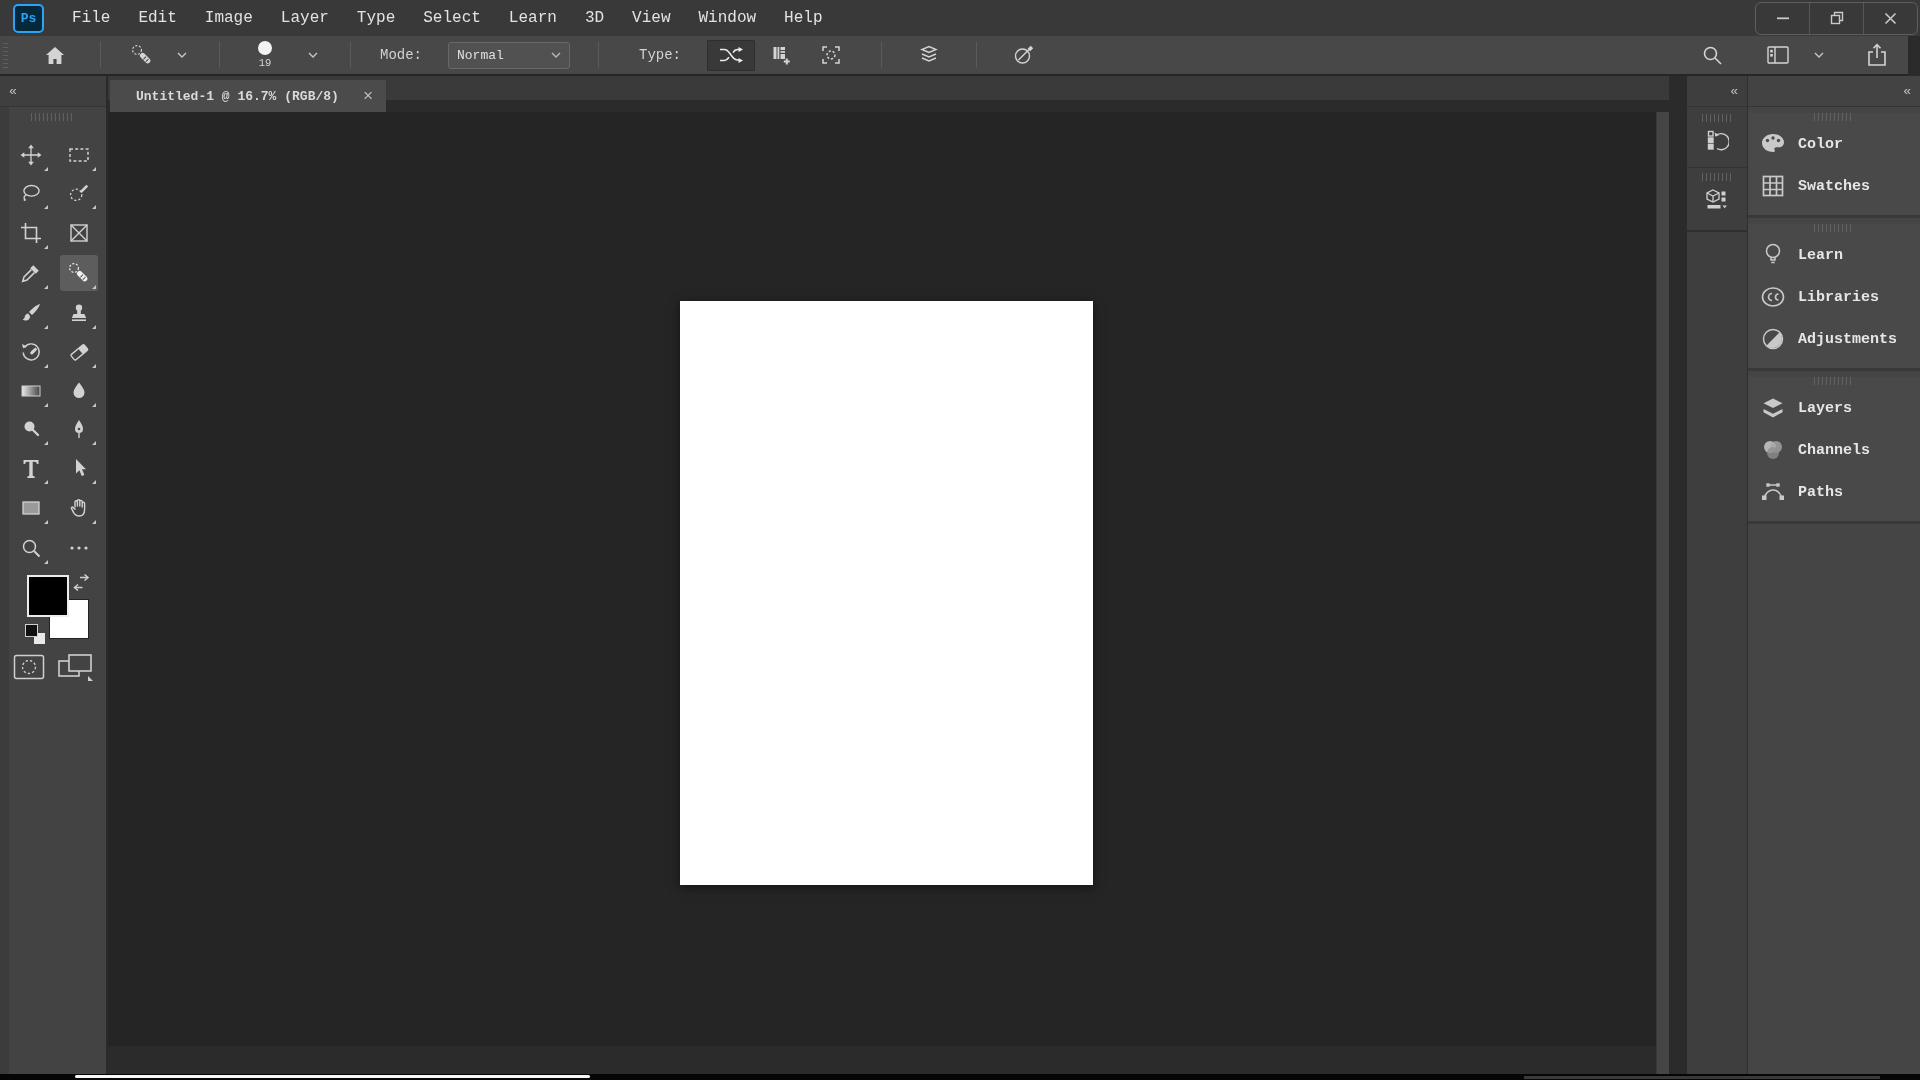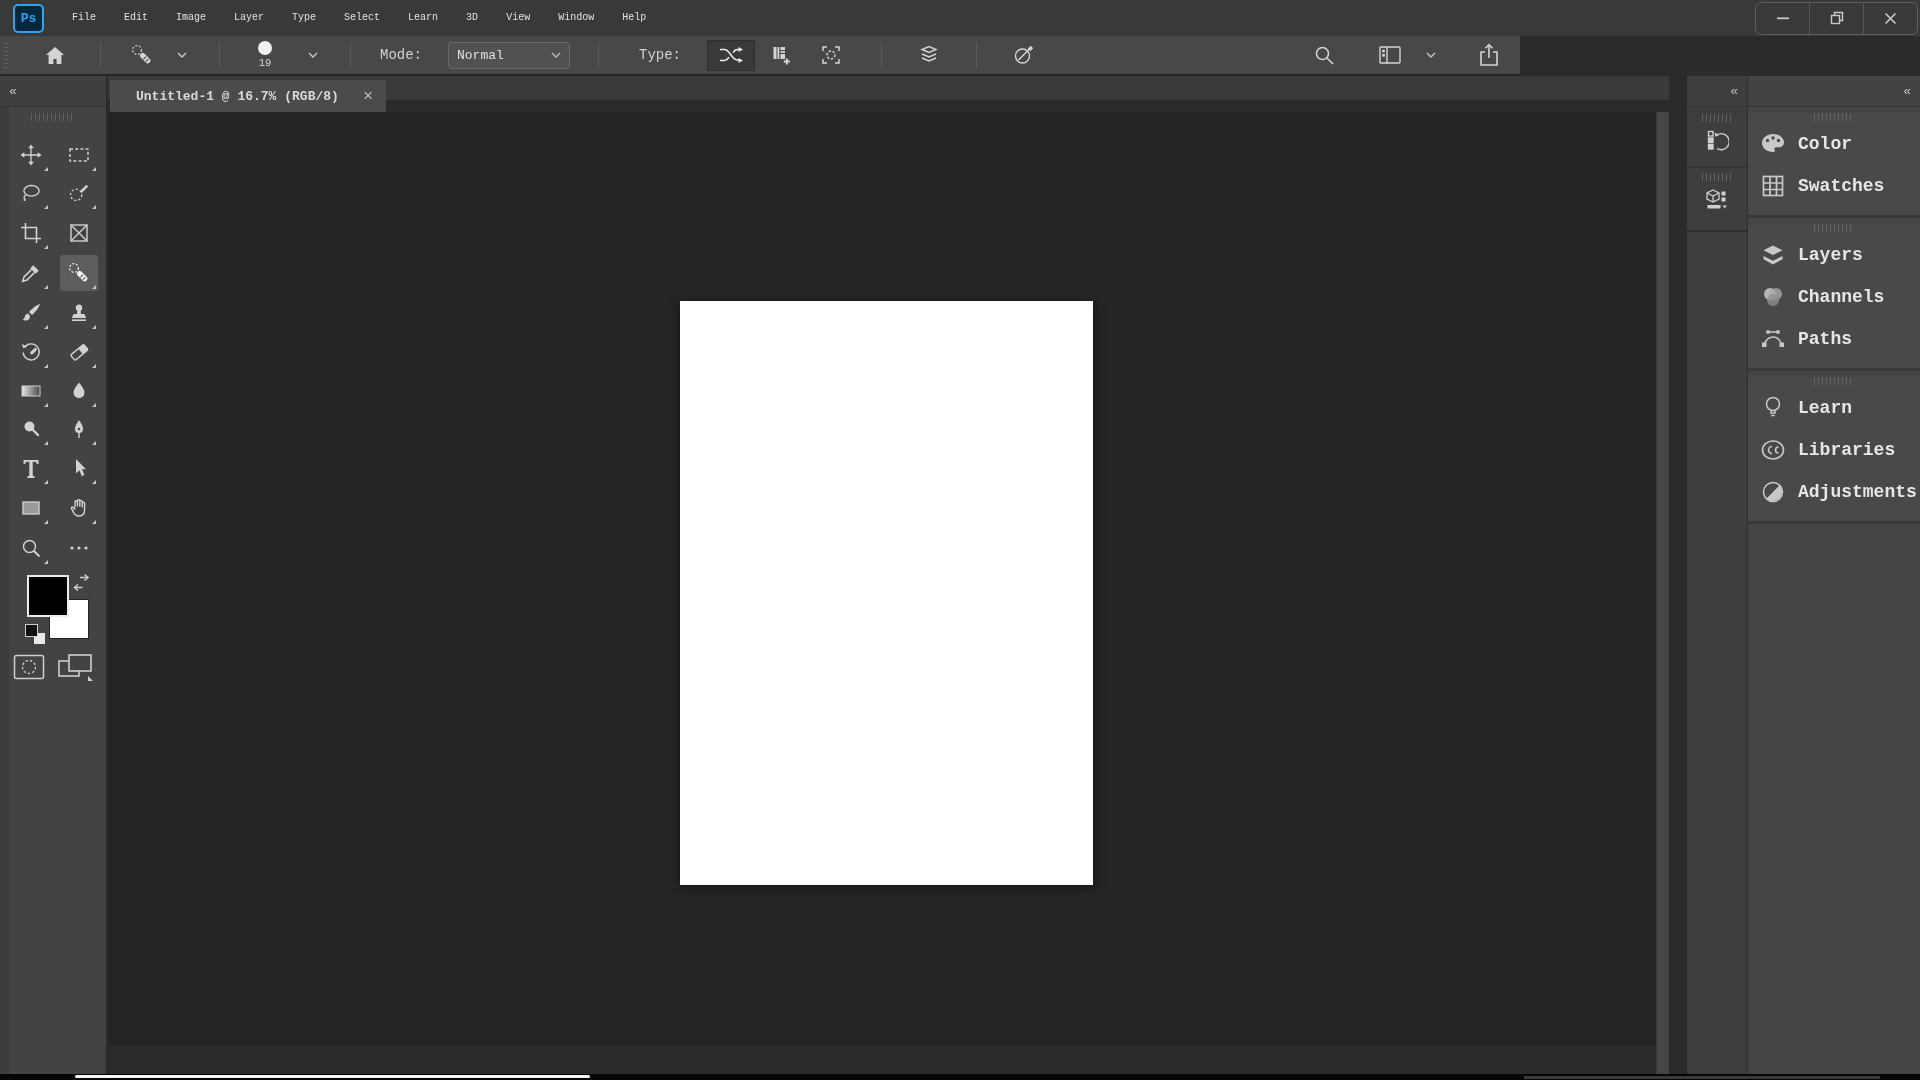--- a/index.html
+++ b/index.html
@@ -8,28 +8,28 @@
   svg{display:block;}
   .icon{display:flex;align-items:center;justify-content:center;}
 
   
   .titlebar{position:absolute;left:0;top:0;width:1920px;height:36px;background:#393939;
             display:flex;align-items:center;}
   .ps-logo{margin-left:13px;width:27px;height:25px;border:2px solid #2ea3f2;border-radius:5px;
            background:#06283d;color:#2ea3f2;font-weight:bold;font-size:13px;
            display:flex;align-items:center;justify-content:center;}
   .menus{display:flex;margin-left:14px;height:36px;align-items:center;}
-  .menu-item{padding:0 14px;font-size:10px;color:#e2e2e2;line-height:36px;cursor:default;}
+  .menu-item{padding:0 14px;font-size:16px;color:#e2e2e2;line-height:36px;cursor:default;}
   .tb-spacer{flex:1;}
   .win-group{display:flex;border:1px solid #5e5e5e;border-radius:6px;margin-right:2px;overflow:hidden;}
   .win-btn{width:53px;height:31px;display:flex;align-items:center;justify-content:center;}
   .win-btn + .win-btn{border-left:1px solid #565656;}
 
   
-  .optionsbar{position:absolute;left:0;top:36px;width:1520px;height:38px;background:#484848;
+  .optionsbar{position:absolute;left:0;top:36px;width:1908px;height:38px;background:#484848;
               border-bottom:2px solid #262626;display:flex;align-items:center;gap:16px;}
   .obar-grip{width:5px;height:26px;margin-left:3px;
              background:repeating-linear-gradient(0deg,#5e5e5e 0 1.5px,transparent 1.5px 4px);}
   .vsep{width:1px;height:26px;background:#5a5a5a;}
   .ob-btn{height:32px;display:flex;align-items:center;justify-content:center;border-radius:3px;}
   .brush-stack{display:flex;flex-direction:column;align-items:center;line-height:1;}
   .brush-dot{width:14px;height:14px;border-radius:50%;background:#f2f2f2;}
   .brush-num{font-size:10.5px;color:#d6d6d6;margin-top:3px;}
   .ob-label{font-size:14px;color:#d2d2d2;}
   .dropdown{width:104px;height:25px;background:#515151;border:1px solid #686868;border-radius:3px;
@@ -89,21 +89,21 @@
   .dock-header.right{justify-content:flex-end;padding-right:9px;background:#3e3e3e;}
   .cbox{position:absolute;left:0;right:0;display:flex;flex-direction:column;align-items:center;
         border-bottom:1px solid #333;}
   .cbox .grip{width:30px;margin:5px auto 6px;}
   .panels-col{position:absolute;left:1748px;top:76px;width:172px;height:998px;background:#454545;}
   .panels-col .dock-header{background:#434343;}
   .pgroup{background:#494949;border-bottom:3px solid #393939;padding-bottom:8px;}
   .pgroup .grip{width:40px;margin:6px auto 2px;}
   .prow{height:42px;display:flex;align-items:center;padding-left:12px;}
   .prow .picon{width:26px;display:flex;justify-content:center;}
-  .prow .plabel{margin-left:12px;font-size:18px;font-weight:bold;color:#e6e6e6;}
+  .prow .plabel{margin-left:12px;font-size:15px;font-weight:bold;color:#e6e6e6;}
 
   
   .bottomstrip{position:absolute;left:0;top:1074px;width:1920px;height:6px;background:#060606;}
   .taskline-white{position:absolute;left:75px;top:1px;width:515px;height:3px;background:#f7f7f7;border-radius:2px;}
   .taskline-gray{position:absolute;left:1524px;top:2px;width:356px;height:3px;background:#3a3a3a;}
 </style>
 </head>
 <body>
 
 <div id="app">
@@ -587,20 +587,51 @@
           </svg>
         </span>
         <span class="plabel">Swatches</span>
       </div>
     </div>
 
     <div class="pgroup">
       <div class="grip"></div>
       <div class="prow">
         <span class="picon icon">
+          <svg width="24" height="26" viewBox="0 0 24 26" fill="none" stroke="#c9c9c9" stroke-width="1.5">
+            <circle cx="12" cy="9" r="6.5"></circle>
+            <path d="M10 15.5v2.5h4v-2.5M10.3 20.5h3.4"></path>
+          </svg>
+        </span>
+        <span class="plabel">Learn</span>
+      </div>
+      <div class="prow">
+        <span class="picon icon">
+          <svg width="26" height="24" viewBox="0 0 26 24" fill="none" stroke="#c9c9c9" stroke-width="1.6">
+            <ellipse cx="13" cy="12" rx="10.5" ry="9"></ellipse>
+            <path d="M12 8.5a3.5 3.5 0 1 0 0 7M18.5 9a3 3 0 1 0 0 6"></path>
+          </svg>
+        </span>
+        <span class="plabel">Libraries</span>
+      </div>
+      <div class="prow">
+        <span class="picon icon">
+          <svg width="24" height="24" viewBox="0 0 24 24">
+            <circle cx="12" cy="12" r="9.5" fill="none" stroke="#c9c9c9" stroke-width="1.5"></circle>
+            <path d="M5.3 18.7L18.7 5.3A9.5 9.5 0 0 1 5.3 18.7z" fill="#c9c9c9"></path>
+          </svg>
+        </span>
+        <span class="plabel">Adjustments</span>
+      </div>
+    </div>
+
+    <div class="pgroup">
+      <div class="grip"></div>
+      <div class="prow">
+        <span class="picon icon">
           <svg width="24" height="24" viewBox="0 0 24 24" fill="#c9c9c9">
             <path d="M12 2.5l9.5 4.8L12 12 2.5 7.3z"></path>
             <path d="M2.5 13l9.5 4.8L21.5 13v3.2L12 21.5l-9.5-5.3z"></path>
           </svg>
         </span>
         <span class="plabel">Layers</span>
       </div>
       <div class="prow">
         <span class="picon icon">
           <svg width="24" height="24" viewBox="0 0 24 24">
@@ -618,51 +649,20 @@
             <path d="M8 5h10"></path>
             <rect x="2" y="15.5" width="4.5" height="4.5" fill="#c9c9c9" stroke="none"></rect>
             <rect x="19.5" y="15.5" width="4.5" height="4.5" fill="#c9c9c9" stroke="none"></rect>
             <rect x="6.3" y="3.3" width="3.4" height="3.4" fill="#c9c9c9" stroke="none"></rect>
             <rect x="16.3" y="3.3" width="3.4" height="3.4" fill="#c9c9c9" stroke="none"></rect>
           </svg>
         </span>
         <span class="plabel">Paths</span>
       </div>
     </div>
-
-    <div class="pgroup">
-      <div class="grip"></div>
-      <div class="prow">
-        <span class="picon icon">
-          <svg width="24" height="26" viewBox="0 0 24 26" fill="none" stroke="#c9c9c9" stroke-width="1.5">
-            <circle cx="12" cy="9" r="6.5"></circle>
-            <path d="M10 15.5v2.5h4v-2.5M10.3 20.5h3.4"></path>
-          </svg>
-        </span>
-        <span class="plabel">Learn</span>
-      </div>
-      <div class="prow">
-        <span class="picon icon">
-          <svg width="26" height="24" viewBox="0 0 26 24" fill="none" stroke="#c9c9c9" stroke-width="1.6">
-            <ellipse cx="13" cy="12" rx="10.5" ry="9"></ellipse>
-            <path d="M12 8.5a3.5 3.5 0 1 0 0 7M18.5 9a3 3 0 1 0 0 6"></path>
-          </svg>
-        </span>
-        <span class="plabel">Libraries</span>
-      </div>
-      <div class="prow">
-        <span class="picon icon">
-          <svg width="24" height="24" viewBox="0 0 24 24">
-            <circle cx="12" cy="12" r="9.5" fill="none" stroke="#c9c9c9" stroke-width="1.5"></circle>
-            <path d="M5.3 18.7L18.7 5.3A9.5 9.5 0 0 1 5.3 18.7z" fill="#c9c9c9"></path>
-          </svg>
-        </span>
-        <span class="plabel">Adjustments</span>
-      </div>
-    </div>
   </div>
 
   <div class="bottomstrip">
     <div class="taskline-white"></div>
     <div class="taskline-gray"></div>
   </div>
 
 </div>
 
 </body></html>

